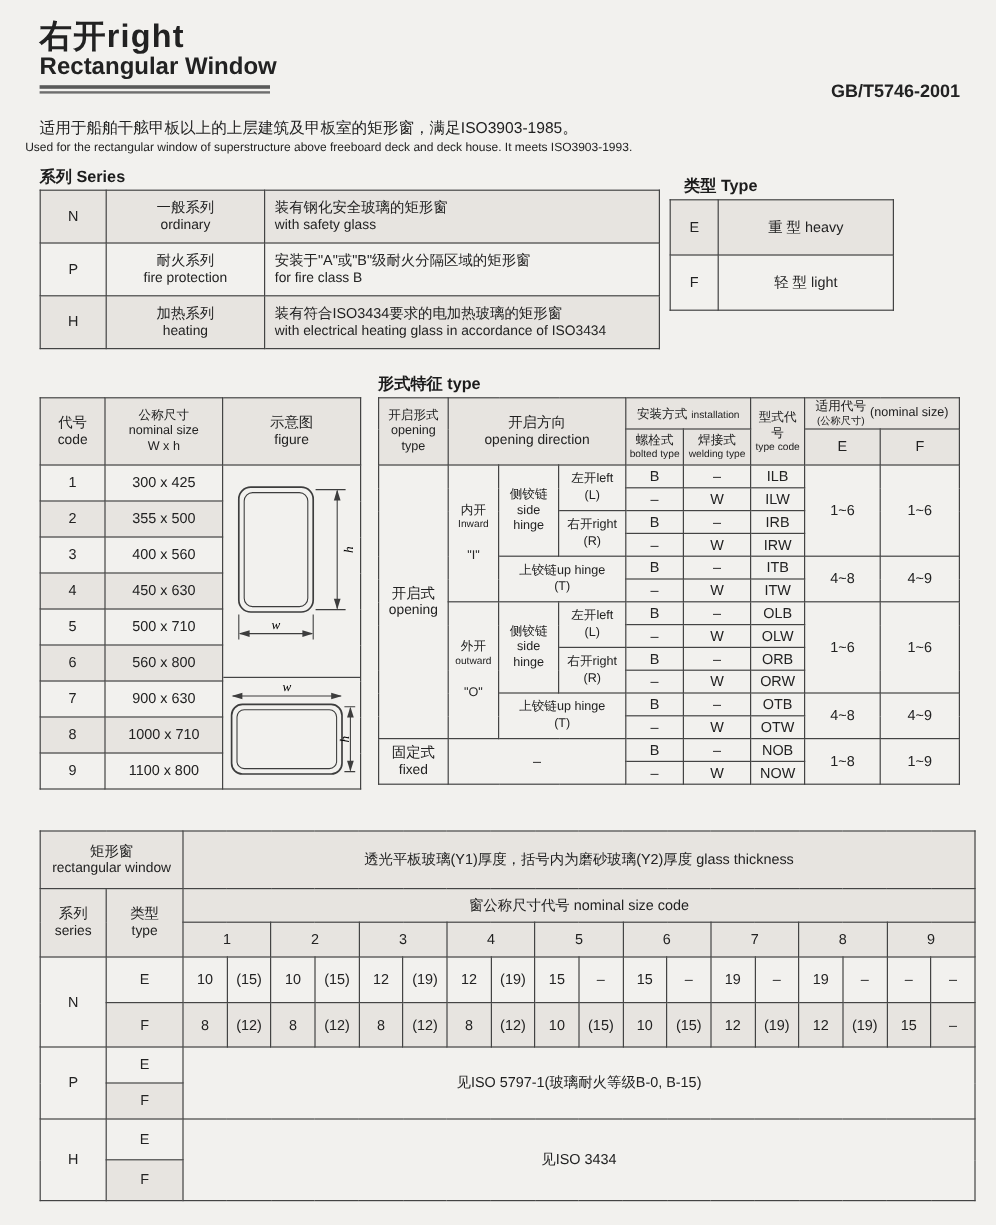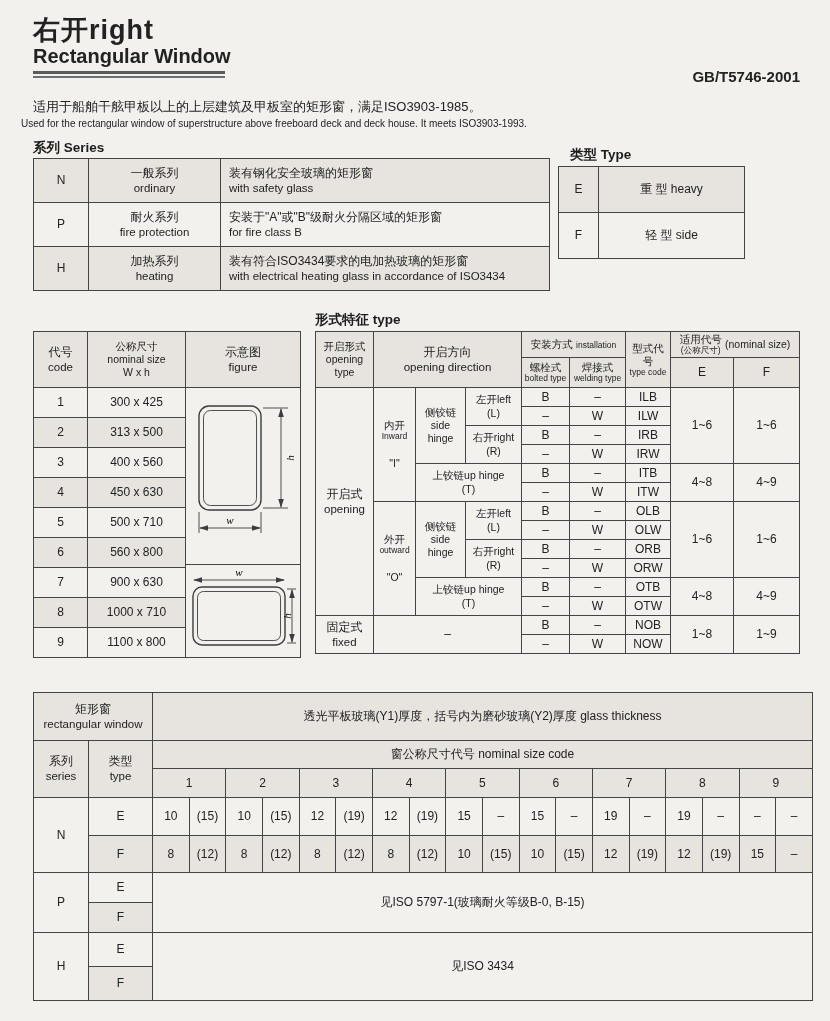--- a/index.html
+++ b/index.html
@@ -83,21 +83,21 @@
         <col style="width:40px">
         <col>
       </colgroup>
     <tbody>
         <tr style="height:46px" class="shade">
       <td>E</td>
       <td>重  型  heavy</td>
     </tr>
     <tr style="height:46px">
       <td>F</td>
-      <td>轻  型  side</td>
+      <td>轻  型  light</td>
     </tr>
   </tbody>
     </table>
 
   <table class="tbl" style="left:33px;top:331px;width:268px;">
     <colgroup>
         <col style="width:54px">
         <col style="width:98px">
         <col>
       </colgroup>
@@ -152,21 +152,21 @@
             <line class="svgthin" x1="105" y1="23" x2="105" y2="75"></line>
             <polygon class="svgarr" points="105,22 102.2,31 107.8,31"></polygon>
             <polygon class="svgarr" points="105,76 102.2,67 107.8,67"></polygon>
             <text class="dim" x="101" y="52" font-size="11" text-anchor="middle" transform="rotate(-90 101 49)">h</text>
           </svg>
         </div>
       </td>
     </tr>
     <tr style="height:30px">
           <td class="shade">2</td>
-          <td class="shade">313 x 500</td>
+          <td class="shade">355 x 500</td>
         </tr>
     <tr style="height:30px">
           <td>3</td>
           <td>400 x 560</td>
         </tr>
     <tr style="height:30px">
           <td class="shade">4</td>
           <td class="shade">450 x 630</td>
         </tr>
     <tr style="height:30px">

